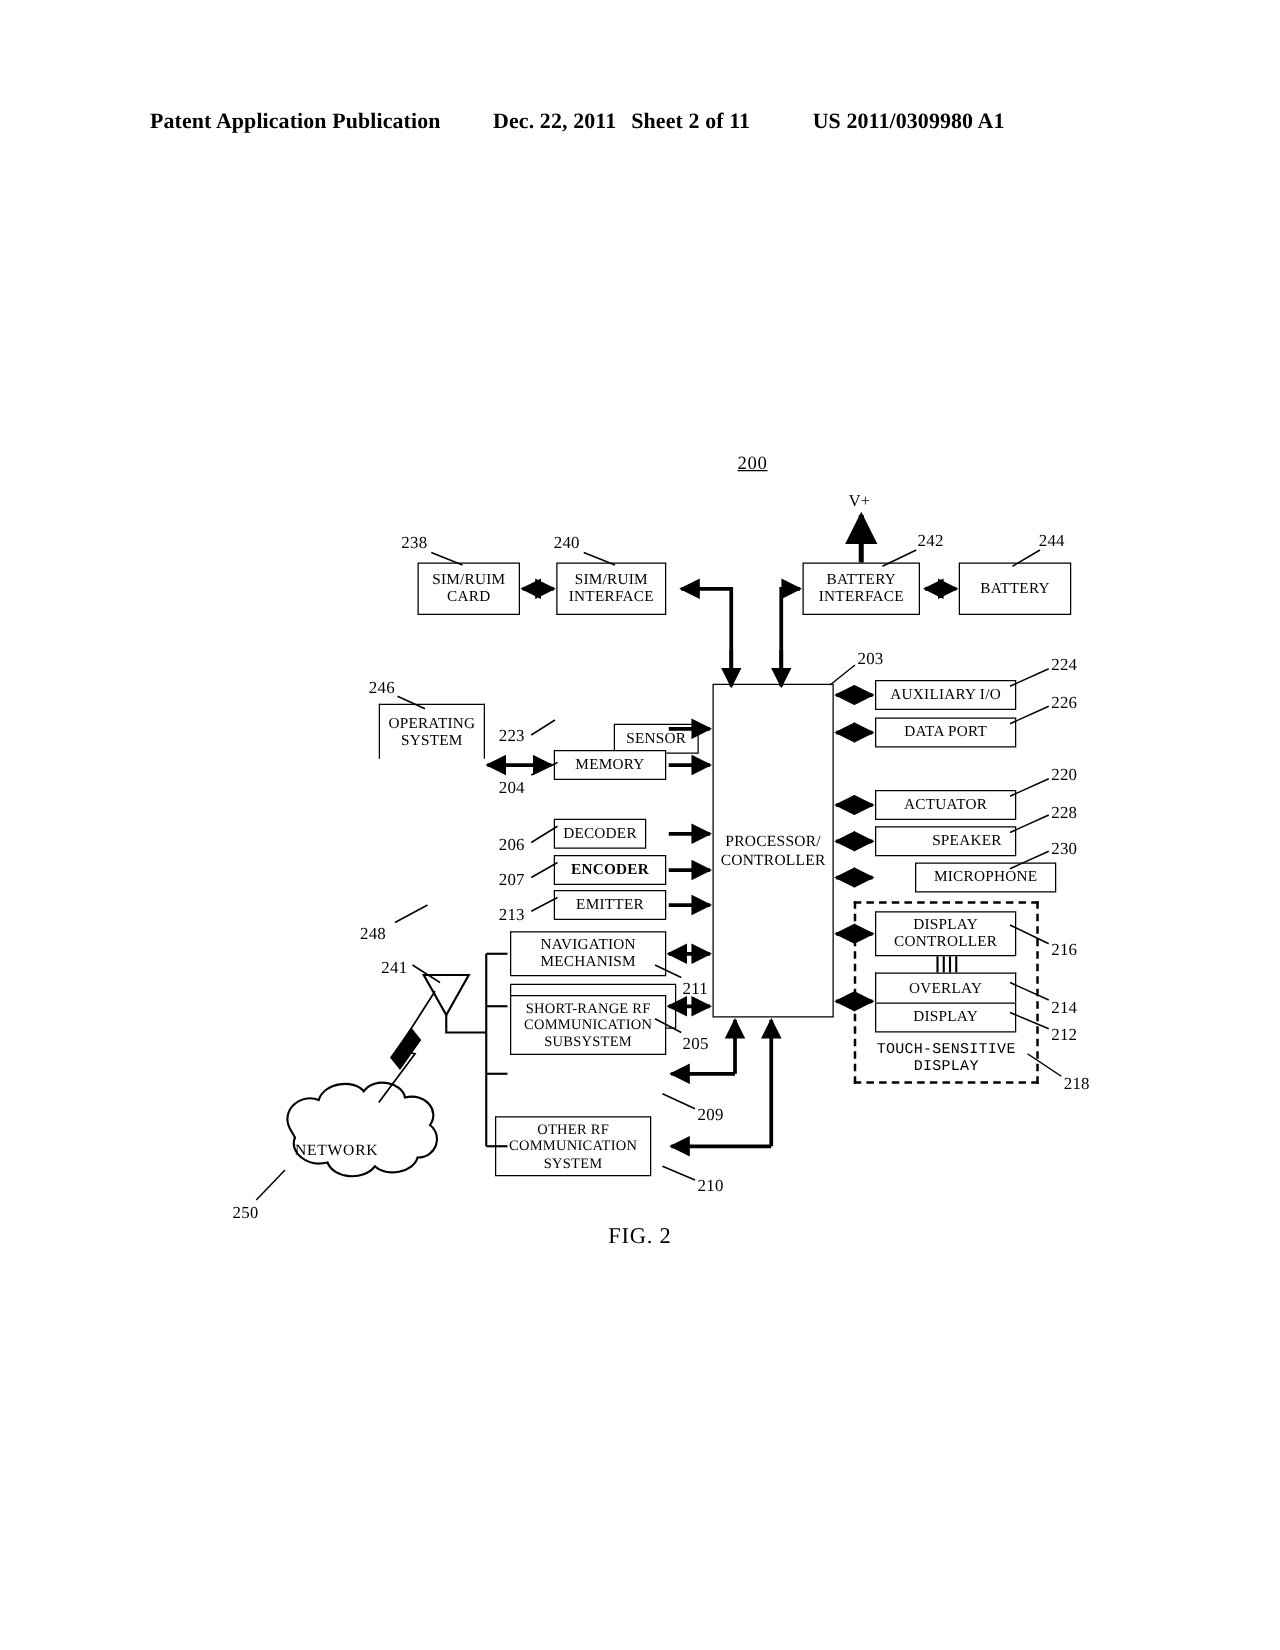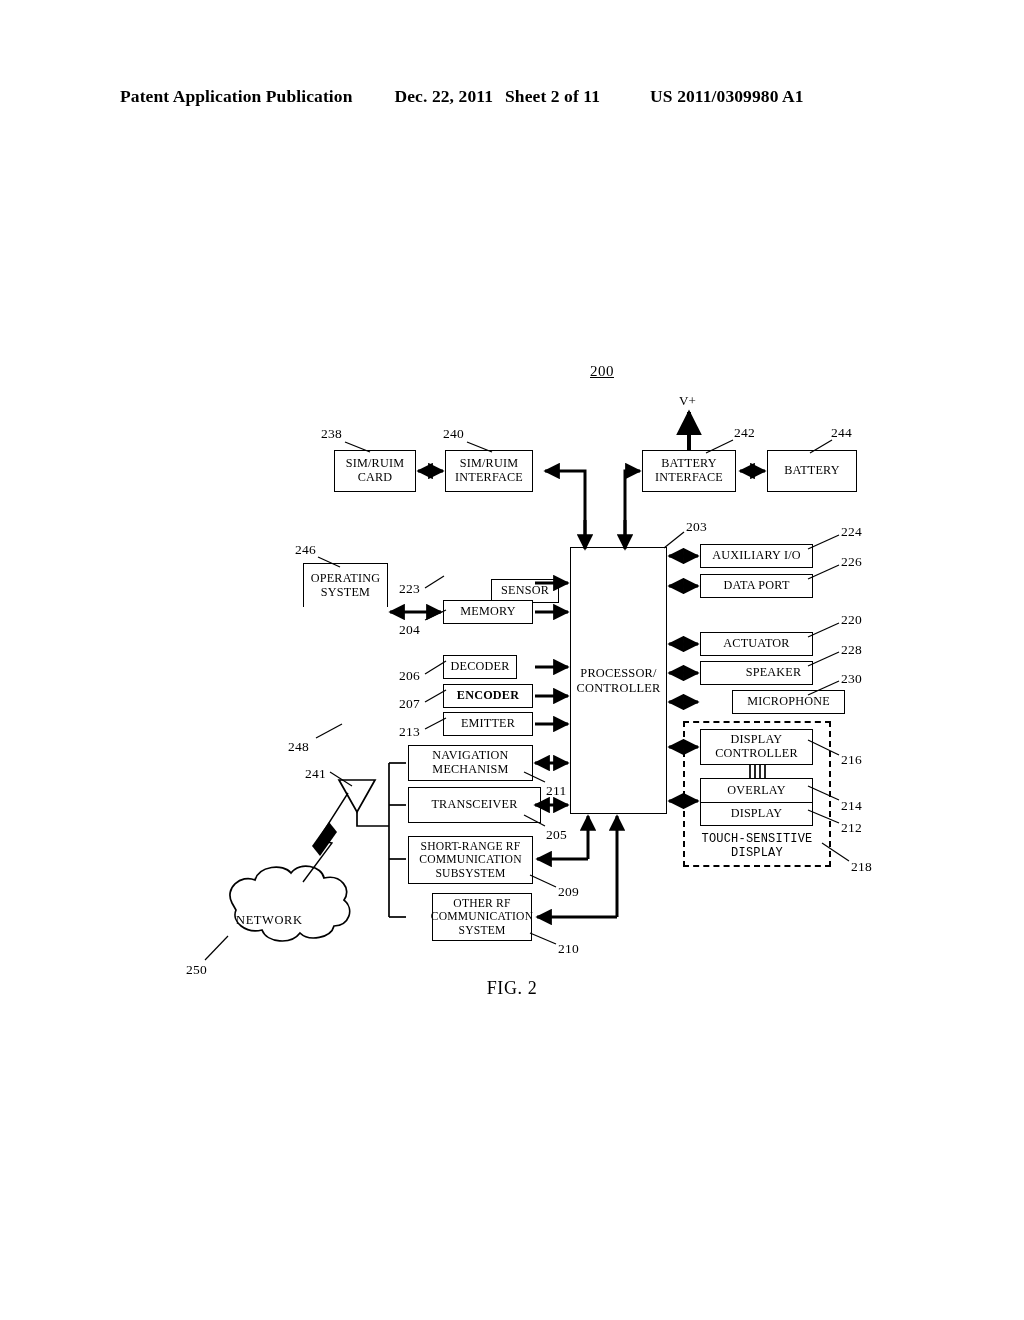--- a/index.html
+++ b/index.html
@@ -178,28 +178,28 @@
     <span style="white-space:pre-line;">NAVIGATION
 MECHANISM</span>
   </div>
   <div class="ref" style="left:546px; top:783px;">211</div>
 
   <div class="box" style="left:408px; top:787px; width:133px; height:36px;">
     <span>TRANSCEIVER</span>
   </div>
   <div class="ref" style="left:546px; top:827px;">205</div>
 
-  <div class="box small" style="left:408px; top:836px; width:125px; height:48px;">
+  <div class="box small" style="left:408px; top:796px; width:125px; height:48px;">
     <span style="white-space:pre-line;">SHORT-RANGE RF
 COMMUNICATION
 SUBSYSTEM</span>
   </div>
   <div class="ref" style="left:558px; top:884px;">209</div>
 
-  <div class="box small" style="left:432px; top:893px; width:100px; height:48px;">
+  <div class="box small" style="left:396px; top:893px; width:125px; height:48px;">
     <span style="white-space:pre-line;">OTHER RF
 COMMUNICATION
 SYSTEM</span>
   </div>
   <div class="ref" style="left:558px; top:941px;">210</div>
 
   <div class="box" style="left:570px; top:547px; width:97px; height:267px; font-size:12.4px;">
     <span style="white-space:pre-line;">PROCESSOR/
 CONTROLLER</span>
   </div>

